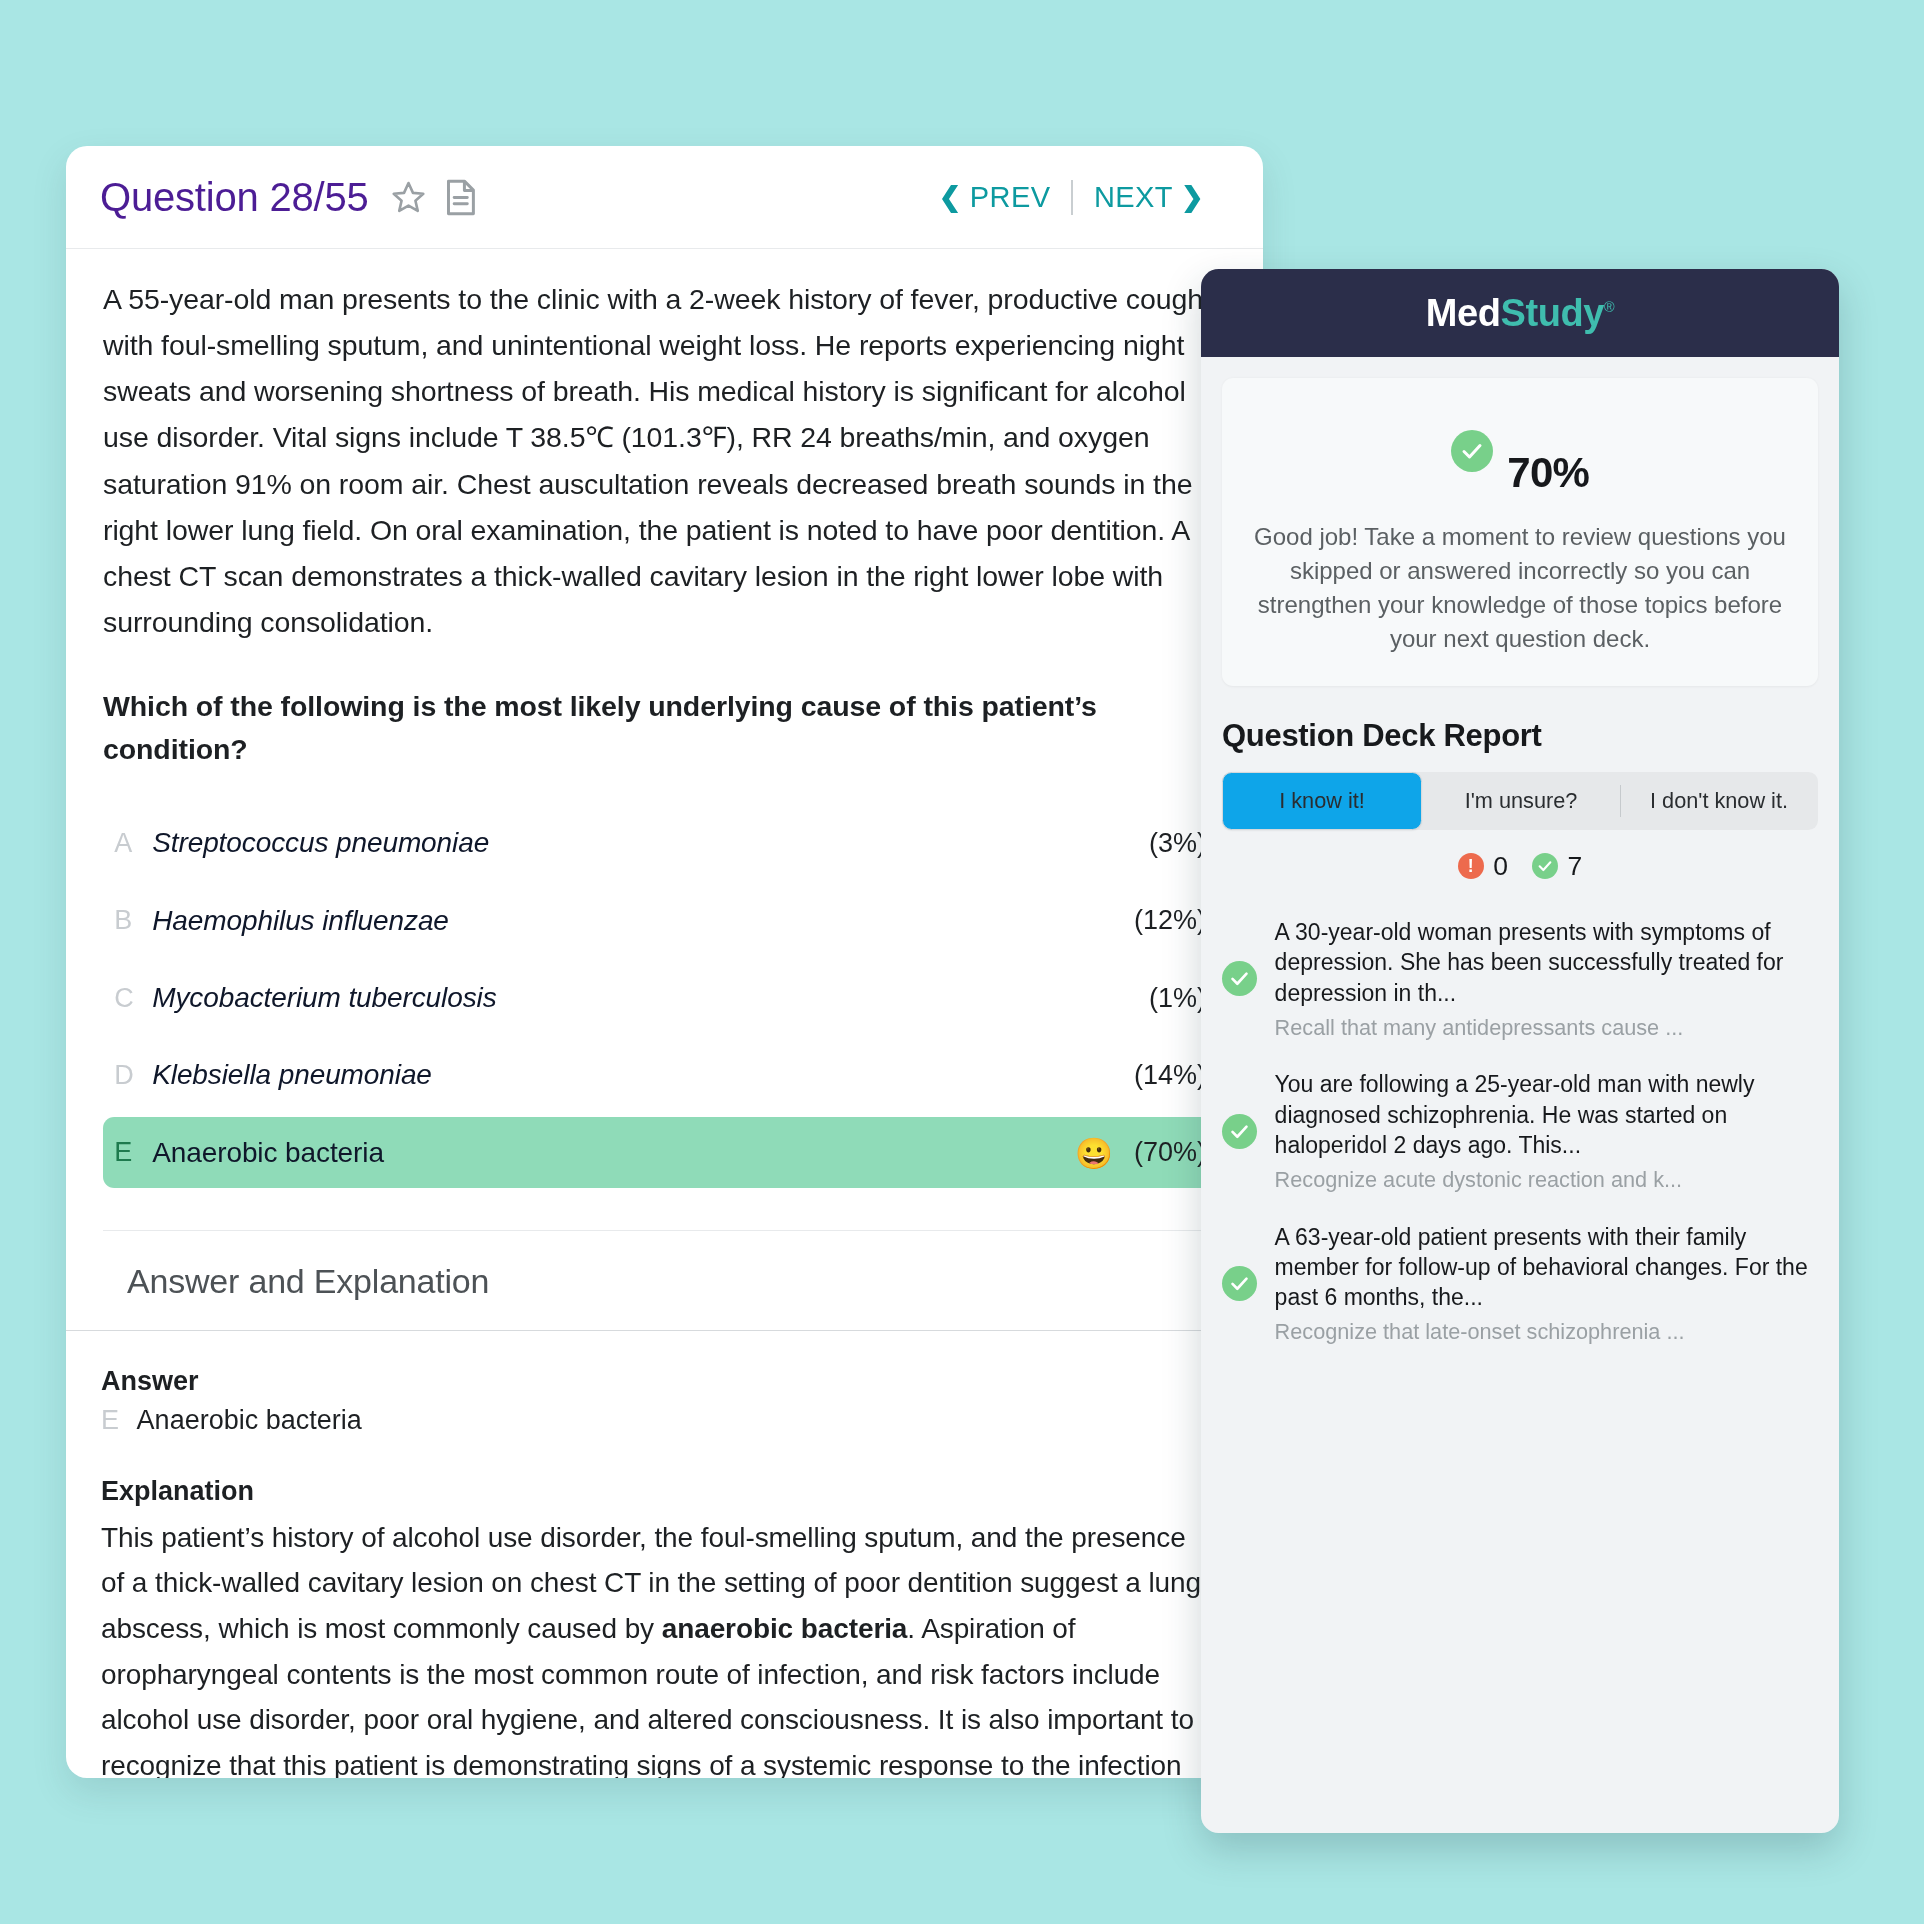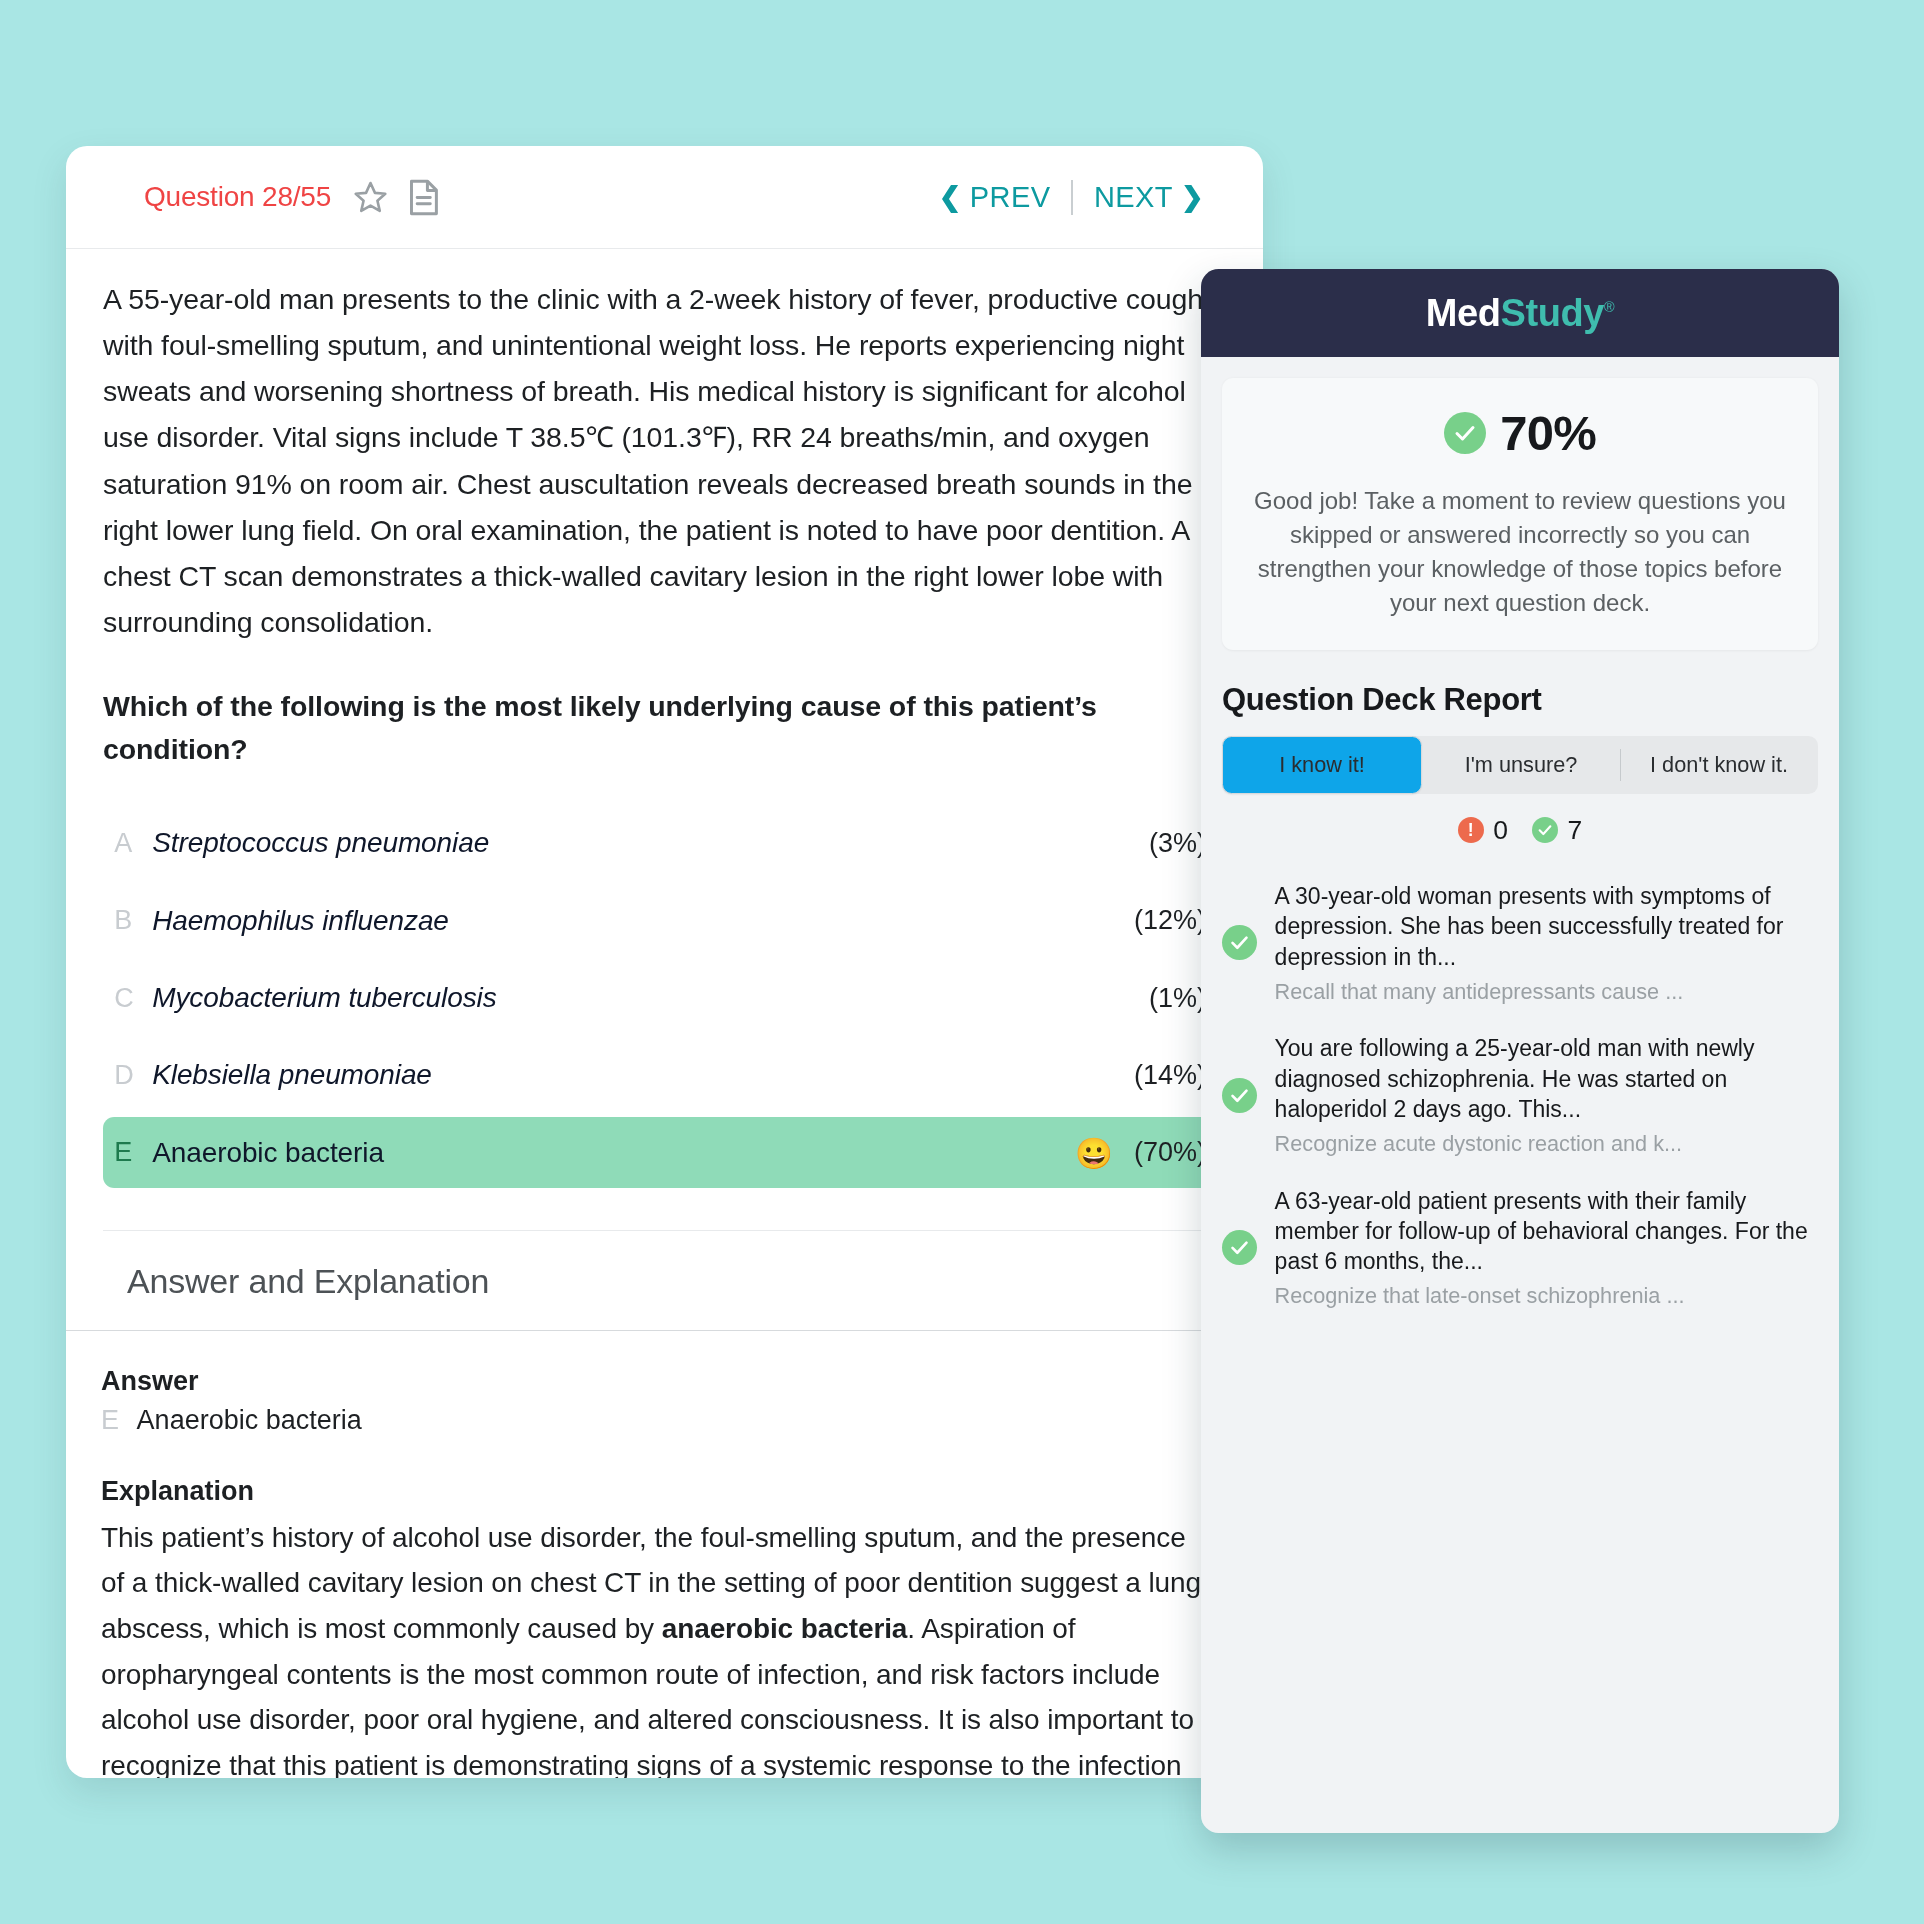--- a/index.html
+++ b/index.html
@@ -30,26 +30,25 @@
 
   .q-header {
     height: 103px;
     display: flex;
     align-items: center;
     padding: 0 38px 0 34px;
     border-bottom: 1.6px solid #e8eaec;
     box-sizing: border-box;
   }
   .q-title {
-    font-size: 28px;
-    color: #ef4444;
+    font-size: 40px;
+    color: #4c1d95;
     font-weight: 400;
     letter-spacing: -0.2px;
     white-space: nowrap;
-    margin-left: 44px;
   }
   .hdr-icons {
     display: flex;
     align-items: center;
     gap: 17.6px;
     margin-left: 21px;
   }
   .icon-btn { display: block; line-height: 0; cursor: pointer; }
   .q-nav {
     margin-left: auto;
@@ -229,24 +228,25 @@
     height: 42px;
     border-radius: 50%;
     background: #78d08a;
     display: flex;
     align-items: center;
     justify-content: center;
     flex: 0 0 42px;
   }
   .check-circle svg { display: block; }
   .score-pct {
-    font-size: 49px;
+    font-size: 42px;
     font-weight: 700;
     color: #17191c;
     letter-spacing: -0.8px;
+    margin-top: 44px;
   }
   .score-msg {
     font-size: 24px;
     line-height: 1.42;
     color: #5b6063;
     text-align: center;
     margin: 0;
   }
 
   .deck-title {

